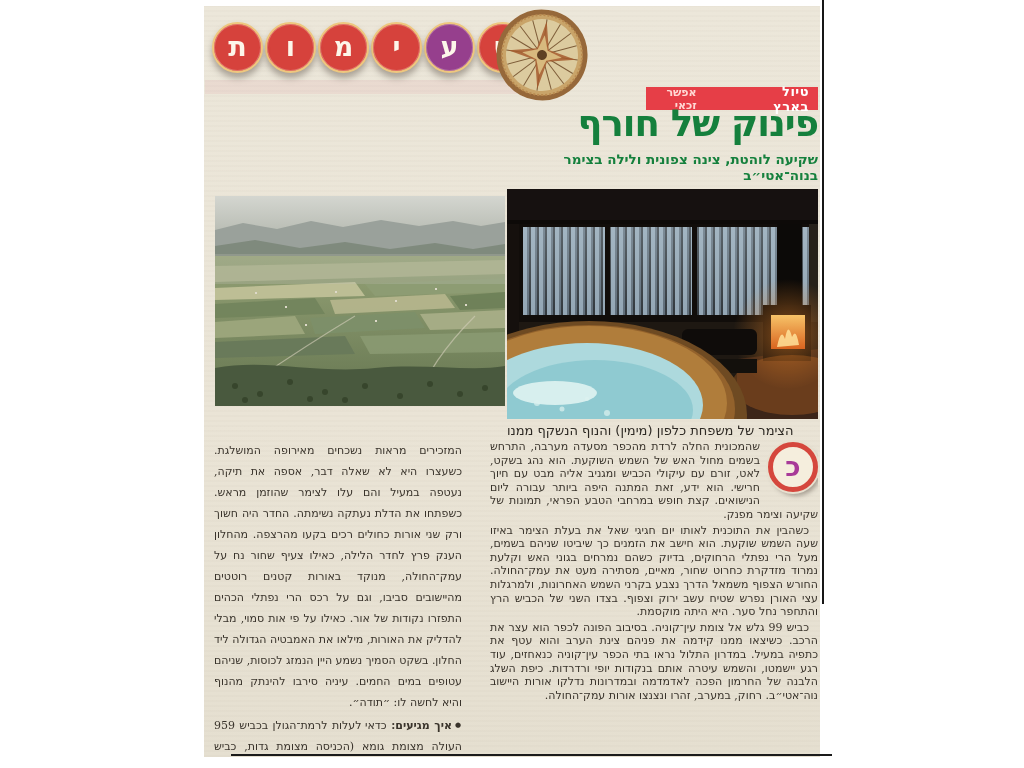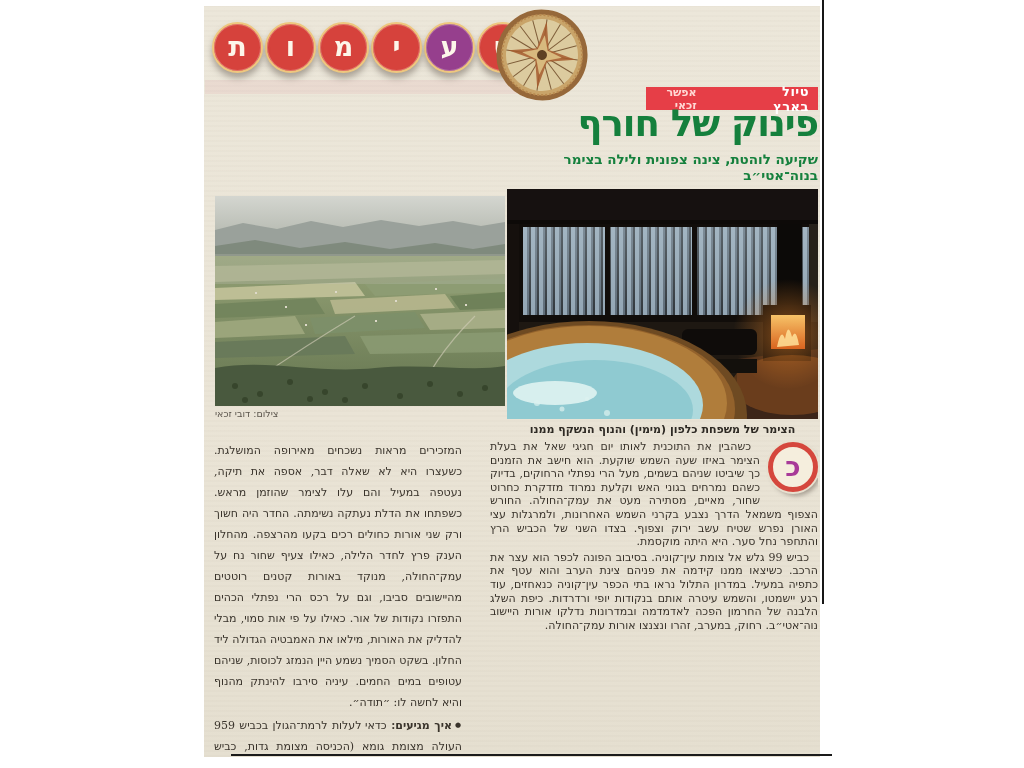--- a/index.html
+++ b/index.html
@@ -24,22 +24,22 @@
   .kicker .klabel{margin-right:9px;color:#fff;font-weight:bold;font-size:13px;letter-spacing:.5px;margin-left:44px;}
   .kicker .kauthor{color:#ffd8d4;font-size:11px;font-weight:bold;}
 
   .headline{position:absolute;left:500px;top:104px;width:318px;margin:0;text-align:right;direction:rtl;
             font-size:37px;font-weight:bold;color:#a13398;letter-spacing:-1px;line-height:1.1;}
   .subhead{position:absolute;left:500px;top:151px;width:318px;margin:0;text-align:right;direction:rtl;
            font-size:13.5px;font-weight:bold;color:#15803d;}
 
   .photoR{position:absolute;left:507px;top:189px;width:311px;height:230px;}
   .photoL{position:absolute;left:215px;top:196px;width:290px;height:210px;}
-  .capR{position:absolute;left:507px;top:423px;width:311px;direction:rtl;text-align:center;
-        font-size:11px;font-weight:bold;color:#2e2a24;}
+  .capR{position:absolute;left:507px;top:423px;width:311px;direction:rtl;text-align:left;
+        font-size:13px;font-weight:normal;color:#2e2a24;}
   .capL{position:absolute;left:215px;top:408px;width:290px;direction:rtl;text-align:left;
         font-size:9.5px;color:#5c564d;}
 
   
   .col{position:absolute;direction:rtl;text-align:justify;color:#39332b;overflow:hidden;
        font-family:"DejaVu Serif","DejaVu Sans",sans-serif;}
   .colR{left:490px;top:440px;width:328px;height:303px;font-size:11px;line-height:13.6px;}
   .colL{left:214px;top:440px;width:248px;height:318px;font-size:11px;line-height:21px;}
   .ap{margin:0 0 2px 0;}
   .ap.ind{text-indent:9px;}
@@ -208,26 +208,26 @@
       <circle cx="215" cy="188" r="3"></circle>
         <circle cx="245" cy="198" r="3"></circle>
         <circle cx="270" cy="192" r="3"></circle>
       <circle cx="30" cy="204" r="3"></circle>
         <circle cx="95" cy="203" r="3"></circle>
         <circle cx="130" cy="204" r="3"></circle>
     </g>
   </svg>
 
   <div class="capR">הצימר של משפחת כלפון (מימין) והנוף הנשקף ממנו</div>
-  <div class="capL">צילום: דובי זכאי</div>
 
   <div class="col colR">
     <div class="dropcap-badge">
       <span>כ</span>
     </div>
+  <p class="ap">שהמכונית החלה לרדת מהכפר מסעדה מערבה, התרחש בשמים מחול האש של השמש השוקעת. הוא נהג בשקט, לאט, זורם עם עיקולי הכביש ומגניב אליה מבט עם חיוך חרישי. הוא ידע, זאת המתנה היפה ביותר עבורה ליום הנישואים. קצת חופש במרחבי הטבע הפראי, תמונות של שקיעה וצימר מפנק.</p>
       <p class="ap ind">כשהבין את התוכנית לאותו יום חגיגי שאל את בעלת הצימר באיזו שעה השמש שוקעת. הוא חישב את הזמנים כך שיביטו שניהם בשמים, מעל הרי נפתלי הרחוקים, בדיוק כשהם נמרחים בגוני האש וקלעת נמרוד מזדקרת כחרוט שחור, מאיים, מסתירה מעט את עמק־החולה. החורש הצפוף משמאל הדרך נצבע בקרני השמש האחרונות, ולמרגלות עצי האורן נפרש שטיח עשב ירוק וצפוף. בצדו השני של הכביש הרץ והתחפר נחל סער. היא היתה מוקסמת.</p>
       <p class="ap ind">כביש 99 גלש אל צומת עין־קוניה. בסיבוב הפונה לכפר הוא עצר את הרכב. כשיצאו ממנו קידמה את פניהם צינת הערב והוא עטף את כתפיה במעיל. במדרון התלול נראו בתי הכפר עין־קוניה כנאחזים, עוד רגע יישמטו, והשמש עיטרה אותם בנקודות יופי ורדרדות. כיפת השלג הלבנה של החרמון הפכה לאדמדמה ובמדרונות נדלקו אורות היישוב נוה־אטי״ב. רחוק, במערב, זהרו ונצנצו אורות עמק־החולה.</p>
     </div>
   <div class="col colL">
       <p class="ap">המזכירים מראות נשכחים מאירופה המושלגת. כשעצרו היא לא שאלה דבר, אספה את תיקה, נעטפה במעיל והם עלו לצימר שהוזמן מראש. כשפתחו את הדלת נעתקה נשימתה. החדר היה חשוך ורק שני אורות כחולים רכים בקעו מהרצפה. מהחלון הענק פרץ לחדר הלילה, כאילו צעיף שחור נח על עמק־החולה, מנוקד באורות קטנים רוטטים מהיישובים סביבו, וגם על רכס הרי נפתלי הכהים התפזרו נקודות של אור. כאילו על פי אות סמוי, מבלי להדליק את האורות, מילאו את האמבטיה הגדולה ליד החלון. בשקט הסמיך נשמע היין הנמזג לכוסות, שניהם עטופים במים החמים. עיניה סירבו להינתק מהנוף והיא לחשה לו: ״תודה״.</p>
       <p class="ap"><span class="blt">● </span><b class="lead">איך מגיעים: </b>כדאי לעלות לרמת־הגולן בכביש 959 העולה מצומת גומא (הכניסה מצומת גדות, כביש 918). ככל שמגביהים נפרש נופו המרהיב של עמק־החולה. בצומת ואסט (ווסט) פונים צפונה לכביש 978 שמגיע עד מסעדה. משם יורדים בכביש 99 עד הפנייה לעין־קוניה. פונים ימינה ומטפסים עם הכביש (דרך הכפר) עד קברו של נבי ח'זורי, ומשם דרך כביש 989 עד נוה־אטי״ב. אפשר לחזור בכביש 989, דרך מבצר נמרוד, לכביש 99 ולקריית־שמונה.</p>
       <p class="ap"><span class="blt">● </span><b class="lead">איפה ישנים: </b>הצימר של משפחת כלפון נח באחת הנקודות הגבוהות ביותר בנוה־אטי״ב. הוא שופץ בתחילת ינואר – חדר גדול מעוצב בטוב טעם, המופרד משאר חלקי הבית. ג'קוזי ענק ניצב מול החלון והנוף חודר פנימה בלי הפרעה. טלפון: 04-6981532.</p>
     </div>
 </div>
 

